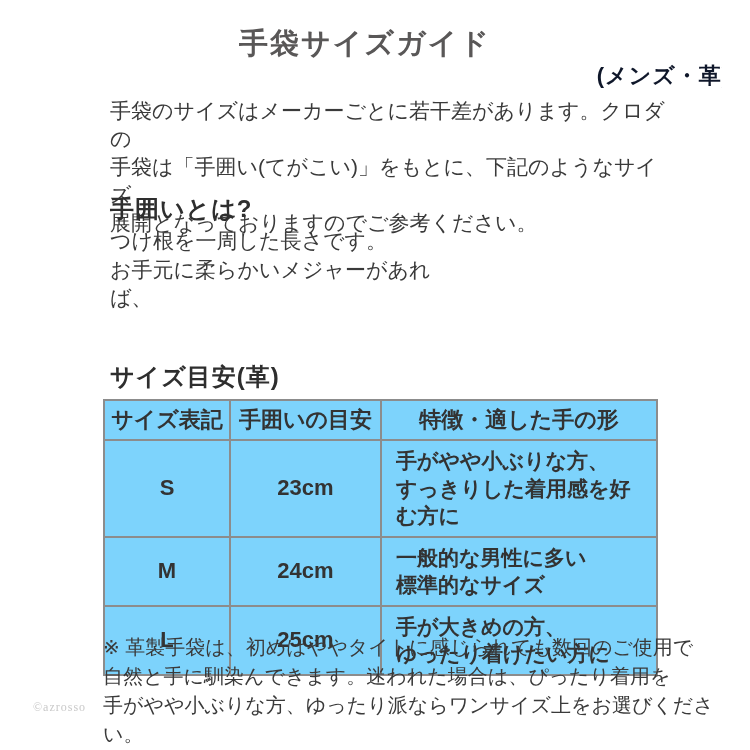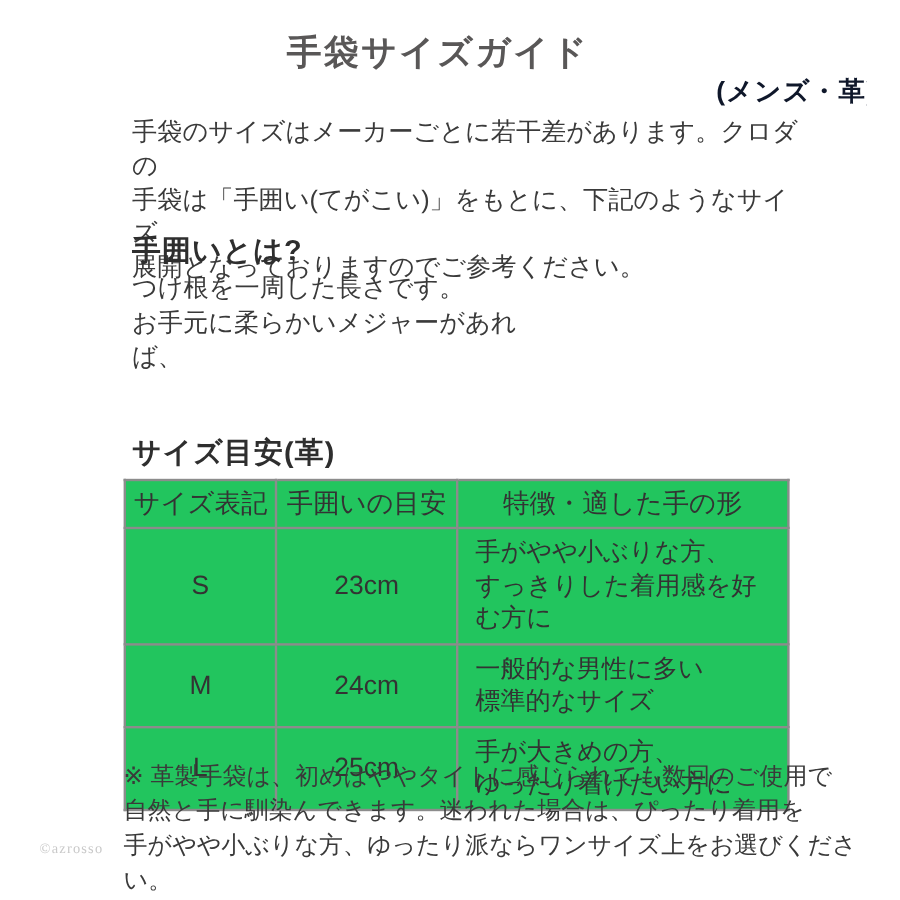--- a/index.html
+++ b/index.html
@@ -14,21 +14,21 @@
   .intro{position:absolute;left:110px;top:97px;width:560px;font-size:21px;line-height:28px;color:#3a3a3a;}
   .sec-heading{position:absolute;font-size:24px;font-weight:bold;color:#2e2e2e;letter-spacing:1px;}
   .h-tegakoi{left:110px;top:193px;}
   .h-size{left:110px;top:361px;}
   .body-lines{position:absolute;left:110px;top:227px;width:340px;font-size:21px;line-height:28.5px;color:#3a3a3a;}
   .glove-wrap{position:absolute;left:420px;top:170px;width:325px;height:230px;}
   table.size{
     position:absolute;left:103px;top:399px;border-collapse:collapse;
     table-layout:fixed;width:553px;font-size:22px;color:#333;
   }
-  table.size th,table.size td{border:2px solid #8c8c8c;background:#22c55e;font-weight:normal;}
+  table.size th,table.size td{border:2px solid #8c8c8c;background:#7dd3fc;font-weight:bold;}
   table.size th{height:38px;text-align:center;padding:0;font-size:22px;}
   td.c{text-align:center;height:60px;}
   td.desc{font-size:21px;line-height:27.5px;padding:6px 8px 6px 14px;white-space:pre-line;text-align:left;}
   .footnote{position:absolute;left:103px;top:633px;width:620px;font-size:20px;line-height:29px;color:#3a3a3a;}
   .watermark{
     position:absolute;left:33px;top:700px;font-size:12px;color:#c9c9c9;
     font-family:"Liberation Serif","DejaVu Serif",serif;letter-spacing:1px;
   }
 </style>
 </head>

